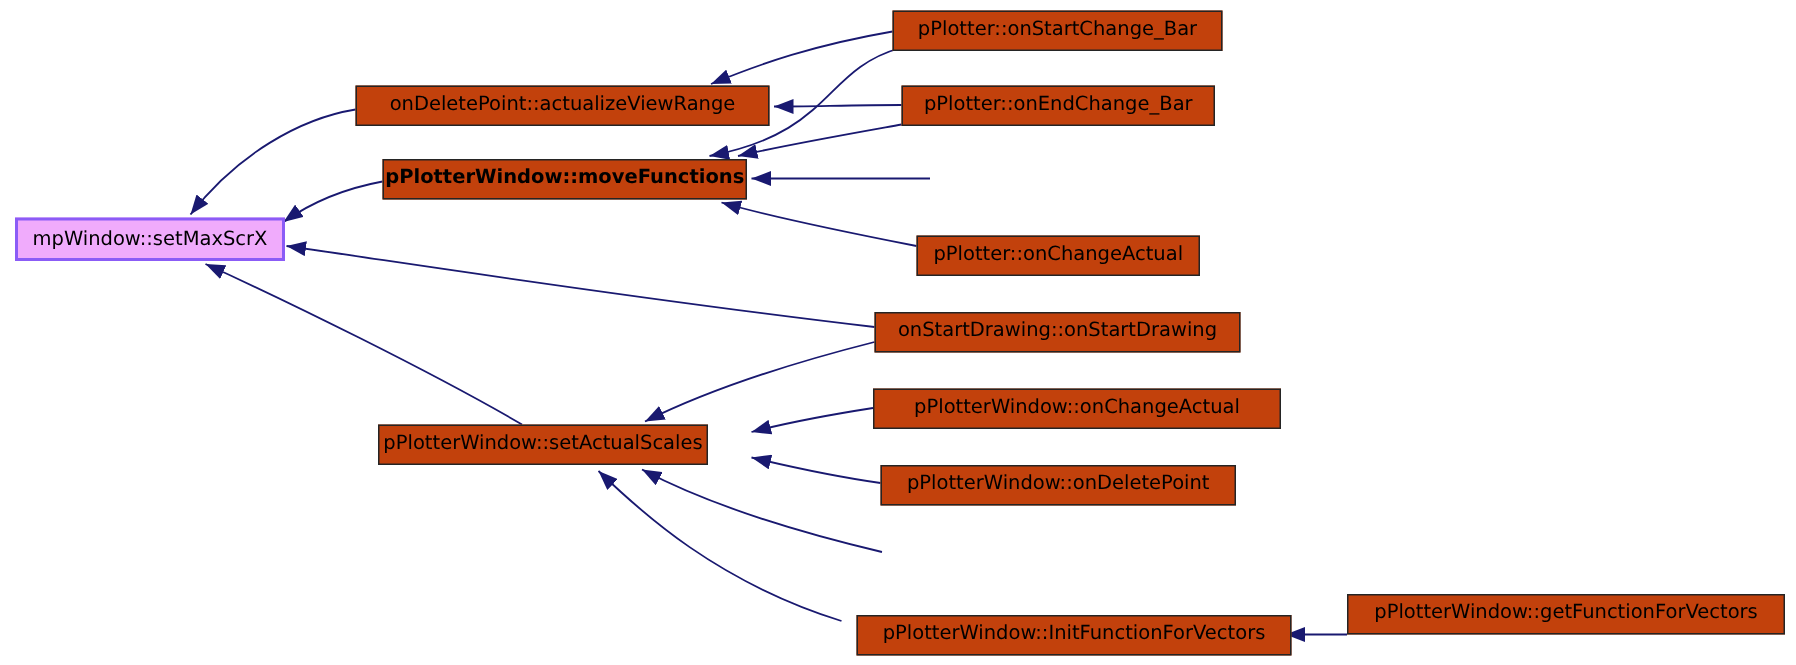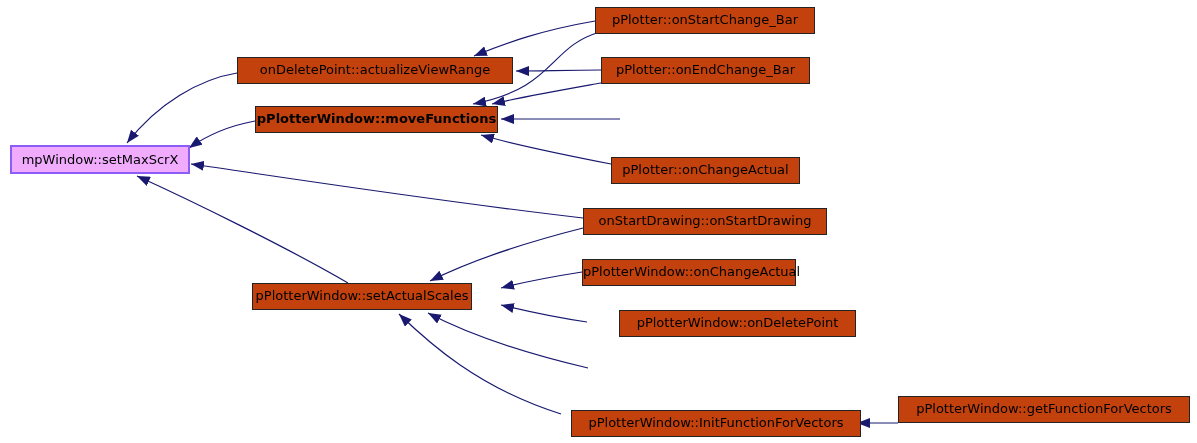--- a/index.html
+++ b/index.html
@@ -85,22 +85,22 @@
 
   <div class="node" style="left:601px; top:57px; width:209px;">pPlotter::onEndChange_Bar</div>
 
 
   <div class="node" style="left:611px; top:157px; width:189px;">pPlotter::onChangeActual</div>
 
   <div class="node" style="left:583px; top:208px; width:244px;">onStartDrawing::onStartDrawing</div>
 
   <div class="node" style="left:252px; top:283px; width:220px;">pPlotterWindow::setActualScales</div>
 
-  <div class="node" style="left:582px; top:259px; width:214px;">pPlotterWindow::onChangeActual</div>
+  <div class="node" style="left:582px; top:259px; width:272px;">pPlotterWindow::onChangeActual</div>
 
-  <div class="node" style="left:587px; top:310px; width:237px;margin-left:32px;">pPlotterWindow::onDeletePoint</div>
+  <div class="node" style="left:587px; top:310px; width:237px;">pPlotterWindow::onDeletePoint</div>
 
 
   <div class="node" style="left:571px; top:410px; width:290px;">pPlotterWindow::InitFunctionForVectors</div>
 
   <div class="node" style="left:898px; top:396px; width:292px;">pPlotterWindow::getFunctionForVectors</div>
 
 </div>
 
 </body></html>

